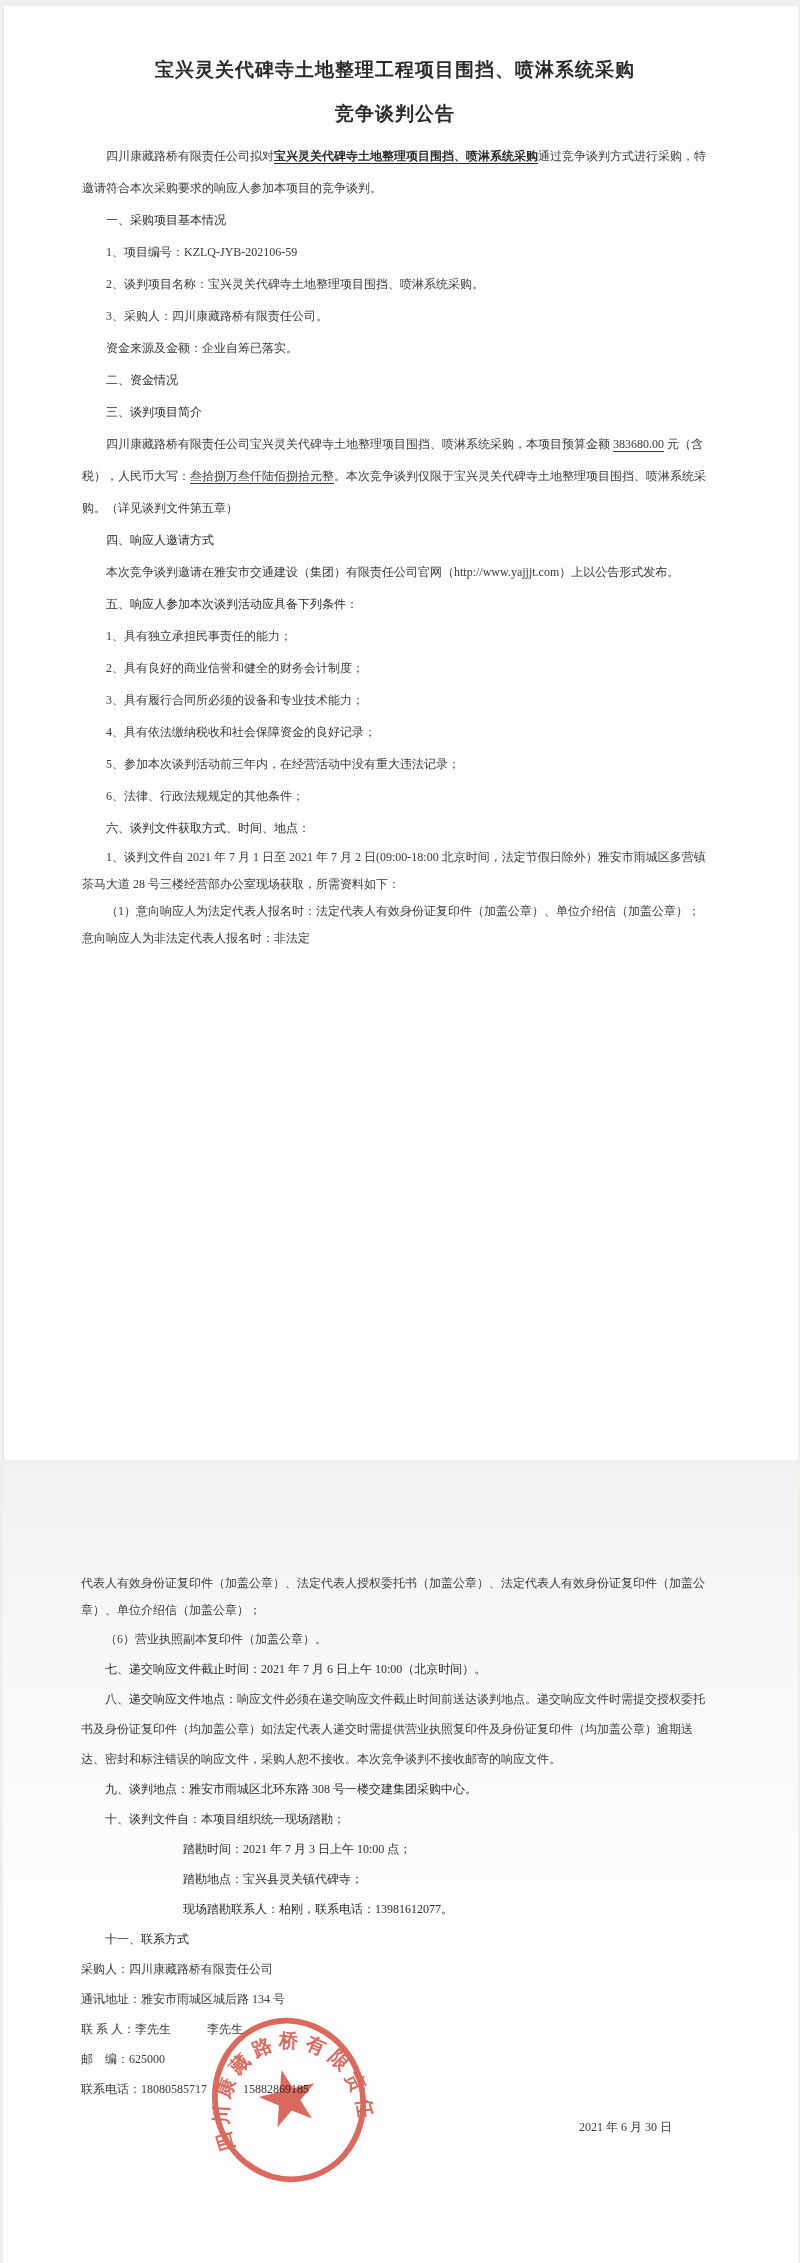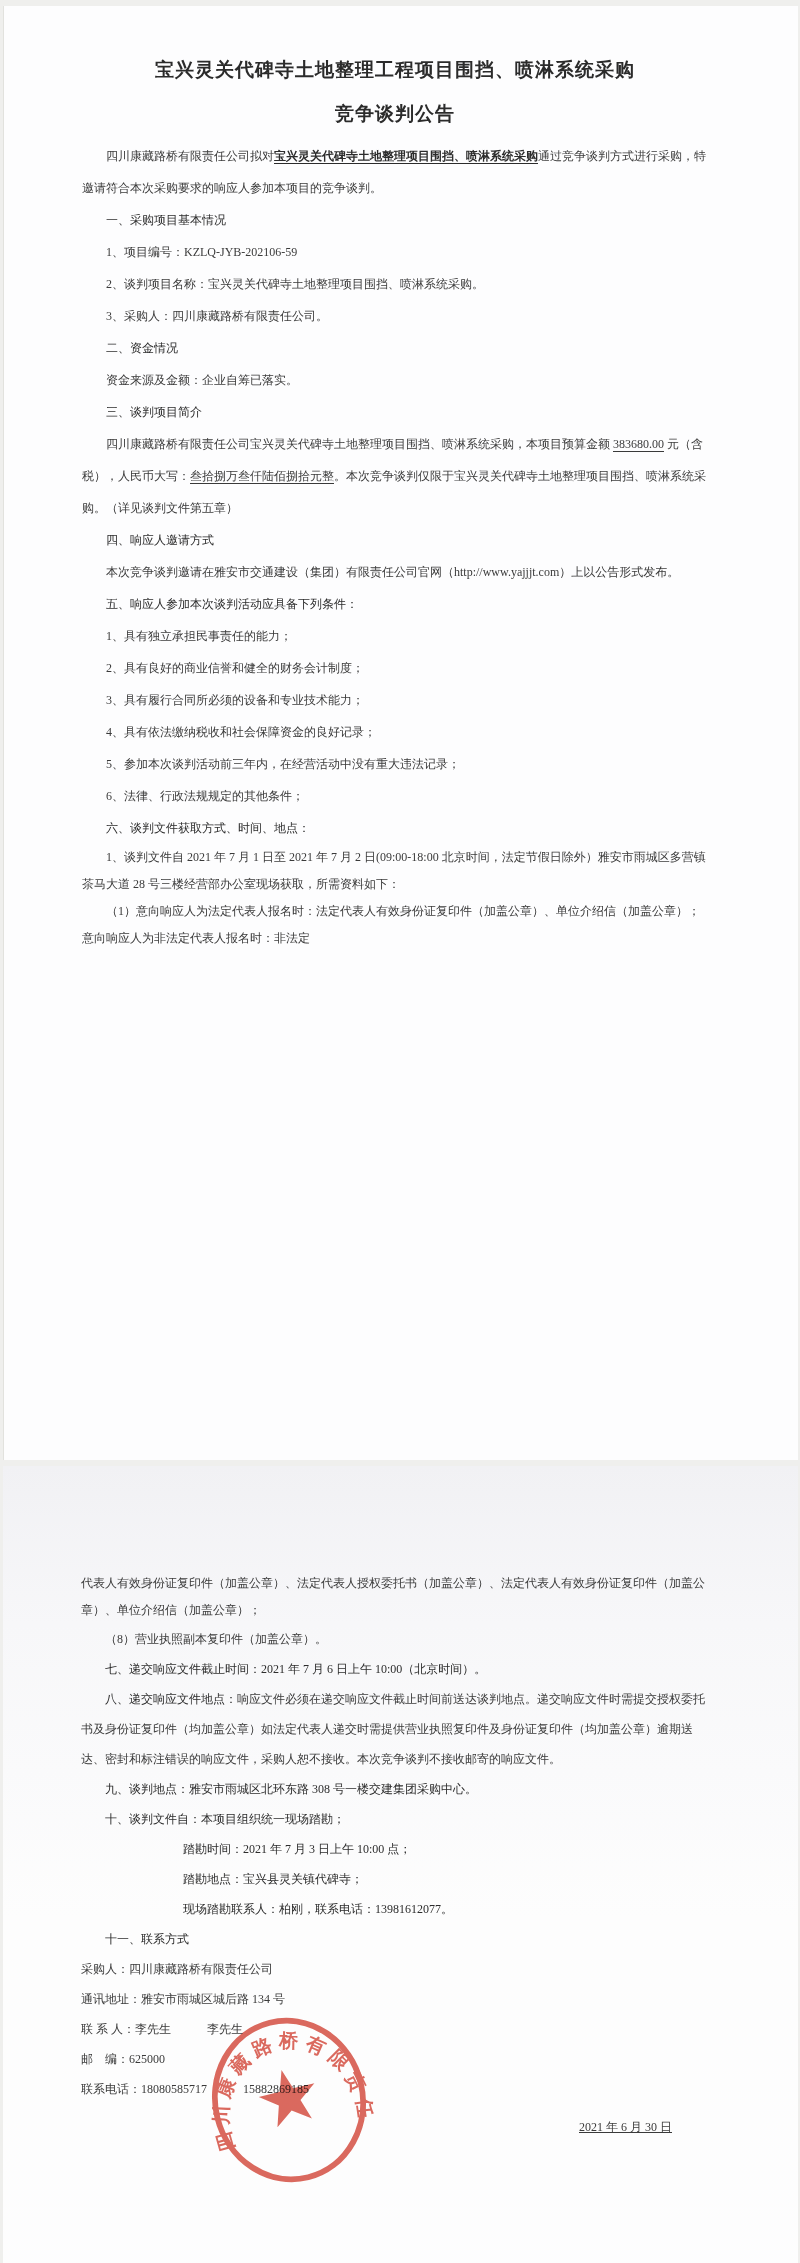--- a/index.html
+++ b/index.html
@@ -49,21 +49,20 @@
     text-decoration:underline;
     text-underline-offset:3px;
   }
   .sub-indent{margin-left:8.5em;}
   .contact-row span{white-space:pre-wrap;}
   .extra{margin-left:3em;}
   .date-line{
     text-align:right;
     padding-right:36px;
     margin-top:8px;
-    text-decoration:underline;
   }
   .seal{
     position:absolute;
     left:200px;
     top:546px;
     width:172px;
     height:176px;
     transform:rotate(-14deg);
     mix-blend-mode:multiply;
     opacity:.82;
@@ -77,22 +76,22 @@
   <p class="t1">宝兴灵关代碑寺土地整理工程项目围挡、喷淋系统采购</p>
   <p class="t2">竞争谈判公告</p>
 
   <p class="ind"><span>四川康藏路桥有限责任公司拟对</span><span class="bold u">宝兴灵关代碑寺土地整理项目围挡、喷淋系统采购</span><span>通过竞争谈判方式进行采购，特邀请符合本次采购要求的响应人参加本项目的竞争谈判。</span></p>
 
   <p class="ind hd">一、采购项目基本情况</p>
   <p class="ind">1、项目编号：KZLQ-JYB-202106-59</p>
   <p class="ind">2、谈判项目名称：宝兴灵关代碑寺土地整理项目围挡、喷淋系统采购。</p>
   <p class="ind">3、采购人：四川康藏路桥有限责任公司。</p>
 
+  <p class="ind">资金来源及金额：企业自筹已落实。</p>
   <p class="ind hd">二、资金情况</p>
-  <p class="ind">资金来源及金额：企业自筹已落实。</p>
 
   <p class="ind hd">三、谈判项目简介</p>
   <p class="ind"><span>四川康藏路桥有限责任公司宝兴灵关代碑寺土地整理项目围挡、喷淋系统采购，本项目预算金额 </span><span class="u">383680.00</span><span> 元（含税），人民币大写：</span><span class="u">叁拾捌万叁仟陆佰捌拾元整</span><span>。本次竞争谈判仅限于宝兴灵关代碑寺土地整理项目围挡、喷淋系统采购。（详见谈判文件第五章）</span></p>
 
   <p class="ind hd">四、响应人邀请方式</p>
   <p class="ind">本次竞争谈判邀请在雅安市交通建设（集团）有限责任公司官网（http://www.yajjjt.com）上以公告形式发布。</p>
 
   <p class="ind hd">五、响应人参加本次谈判活动应具备下列条件：</p>
   <p class="ind">1、具有独立承担民事责任的能力；</p>
   <p class="ind">2、具有良好的商业信誉和健全的财务会计制度；</p>
@@ -101,21 +100,21 @@
   <p class="ind">5、参加本次谈判活动前三年内，在经营活动中没有重大违法记录；</p>
   <p class="ind">6、法律、行政法规规定的其他条件；</p>
 
   <p class="ind hd">六、谈判文件获取方式、时间、地点：</p>
   <p class="ind lh27">1、谈判文件自 2021 年 7 月 1 日至 2021 年 7 月 2 日(09:00-18:00 北京时间，法定节假日除外）雅安市雨城区多营镇茶马大道 28 号三楼经营部办公室现场获取，所需资料如下：</p>
   <p class="ind lh27">（1）意向响应人为法定代表人报名时：法定代表人有效身份证复印件（加盖公章）、单位介绍信（加盖公章）；意向响应人为非法定代表人报名时：非法定</p>
 </div>
 
 <div class="page page2">
   <p class="lh27">代表人有效身份证复印件（加盖公章）、法定代表人授权委托书（加盖公章）、法定代表人有效身份证复印件（加盖公章）、单位介绍信（加盖公章）；</p>
-  <p class="ind lh30">（8）营业执照副本复印件（加盖公章）。</p>
+  <p class="ind lh30">（6）营业执照副本复印件（加盖公章）。</p>
 
   <p class="ind lh30"><span class="hd">七、递交响应文件截止时间：</span><span class="hd">2021 年 7 月 6 日上午 10:00（北京时间）。</span></p>
 
   <p class="ind lh30"><span class="hd">八、递交响应文件地点：</span><span>响应文件必须在递交响应文件截止时间前送达谈判地点。递交响应文件时需提交授权委托书及身份证复印件（均加盖公章）如法定代表人递交时需提供营业执照复印件及身份证复印件（均加盖公章）逾期送达、密封和标注错误的响应文件，采购人恕不接收。本次竞争谈判不接收邮寄的响应文件。</span></p>
 
   <p class="ind lh30"><span class="hd">九、谈判地点：</span><span class="hd">雅安市雨城区北环东路 308 号一楼交建集团采购中心。</span></p>
 
   <p class="ind lh30"><span class="hd">十、谈判文件自：</span><span class="hd">本项目组织统一现场踏勘；</span></p>
   <p class="lh30 sub-indent hd">踏勘时间：2021 年 7 月 3 日上午 10:00 点；</p>
   <p class="lh30 sub-indent hd">踏勘地点：宝兴县灵关镇代碑寺；</p>

